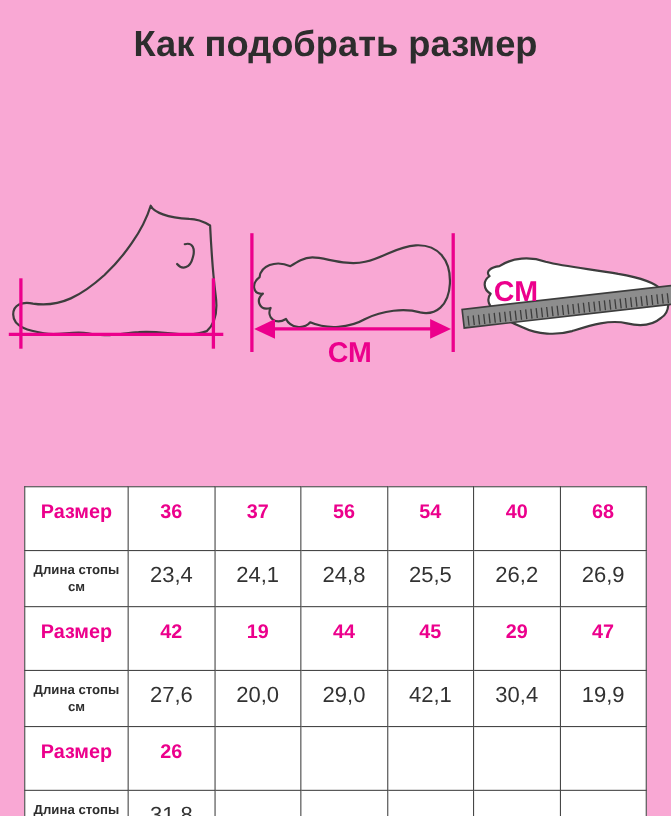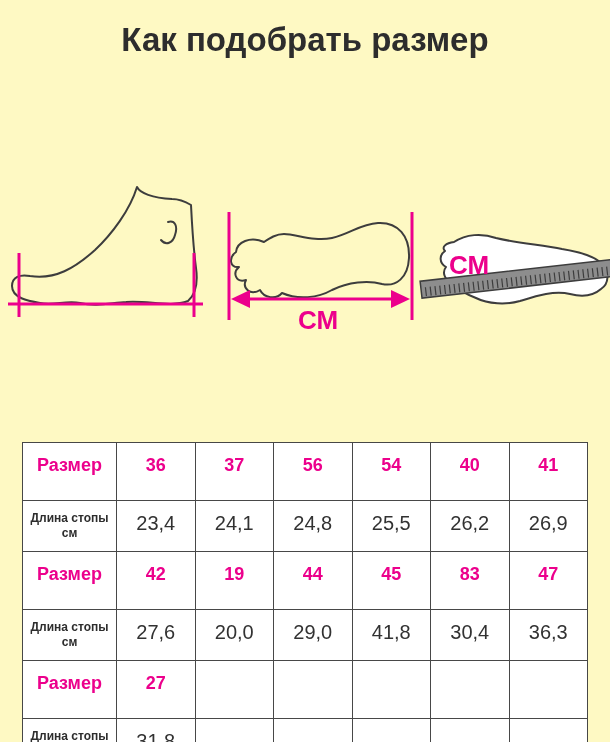--- a/index.html
+++ b/index.html
@@ -1,17 +1,17 @@
 <!DOCTYPE html>
 <html><head>
 <meta charset="utf-8">
 <style>
   html,body { margin:0; padding:0; background:#ffffff; }
   .page {
-    position:relative; width:610px; height:742px; background:#fef9c3;
+    position:relative; width:610px; height:742px; background:#f9a8d4;
     font-family:"Liberation Sans", sans-serif; overflow:hidden;
   }
   .title {
     position:absolute; top:23px; left:0; width:610px; margin:0;
     text-align:center; font-size:33px; line-height:1; font-weight:bold;
     color:#2d2d2d; letter-spacing:0px;
   }
   svg.illu { position:absolute; top:150px; overflow:visible; }
   #illu-side   { left:0px; }
   #illu-length { left:220px; }
@@ -92,52 +92,52 @@
 
   <table class="sizes">
     <tbody>
       <tr class="r-size">
         <td class="first">Размер</td>
         <td>36</td>
         <td>37</td>
         <td>56</td>
         <td>54</td>
         <td>40</td>
-        <td>41</td>
+        <td>68</td>
       </tr>
       <tr class="r-length">
         <td class="first">Длина стопы см</td>
         <td>23,4</td>
         <td>24,1</td>
         <td>24,8</td>
         <td>25,5</td>
         <td>26,2</td>
         <td>26,9</td>
       </tr>
       <tr class="r-size">
         <td class="first">Размер</td>
         <td>42</td>
         <td>19</td>
         <td>44</td>
         <td>45</td>
-        <td>83</td>
+        <td>29</td>
         <td>47</td>
       </tr>
       <tr class="r-length">
         <td class="first">Длина стопы см</td>
         <td>27,6</td>
         <td>20,0</td>
         <td>29,0</td>
-        <td>41,8</td>
+        <td>42,1</td>
         <td>30,4</td>
-        <td>36,3</td>
+        <td>19,9</td>
       </tr>
       <tr class="r-size">
         <td class="first">Размер</td>
-        <td>27</td>
+        <td>26</td>
         <td></td>
         <td></td>
         <td></td>
         <td></td>
         <td></td>
       </tr>
       <tr class="r-length">
         <td class="first">Длина стопы см</td>
         <td>31,8</td>
         <td></td>

